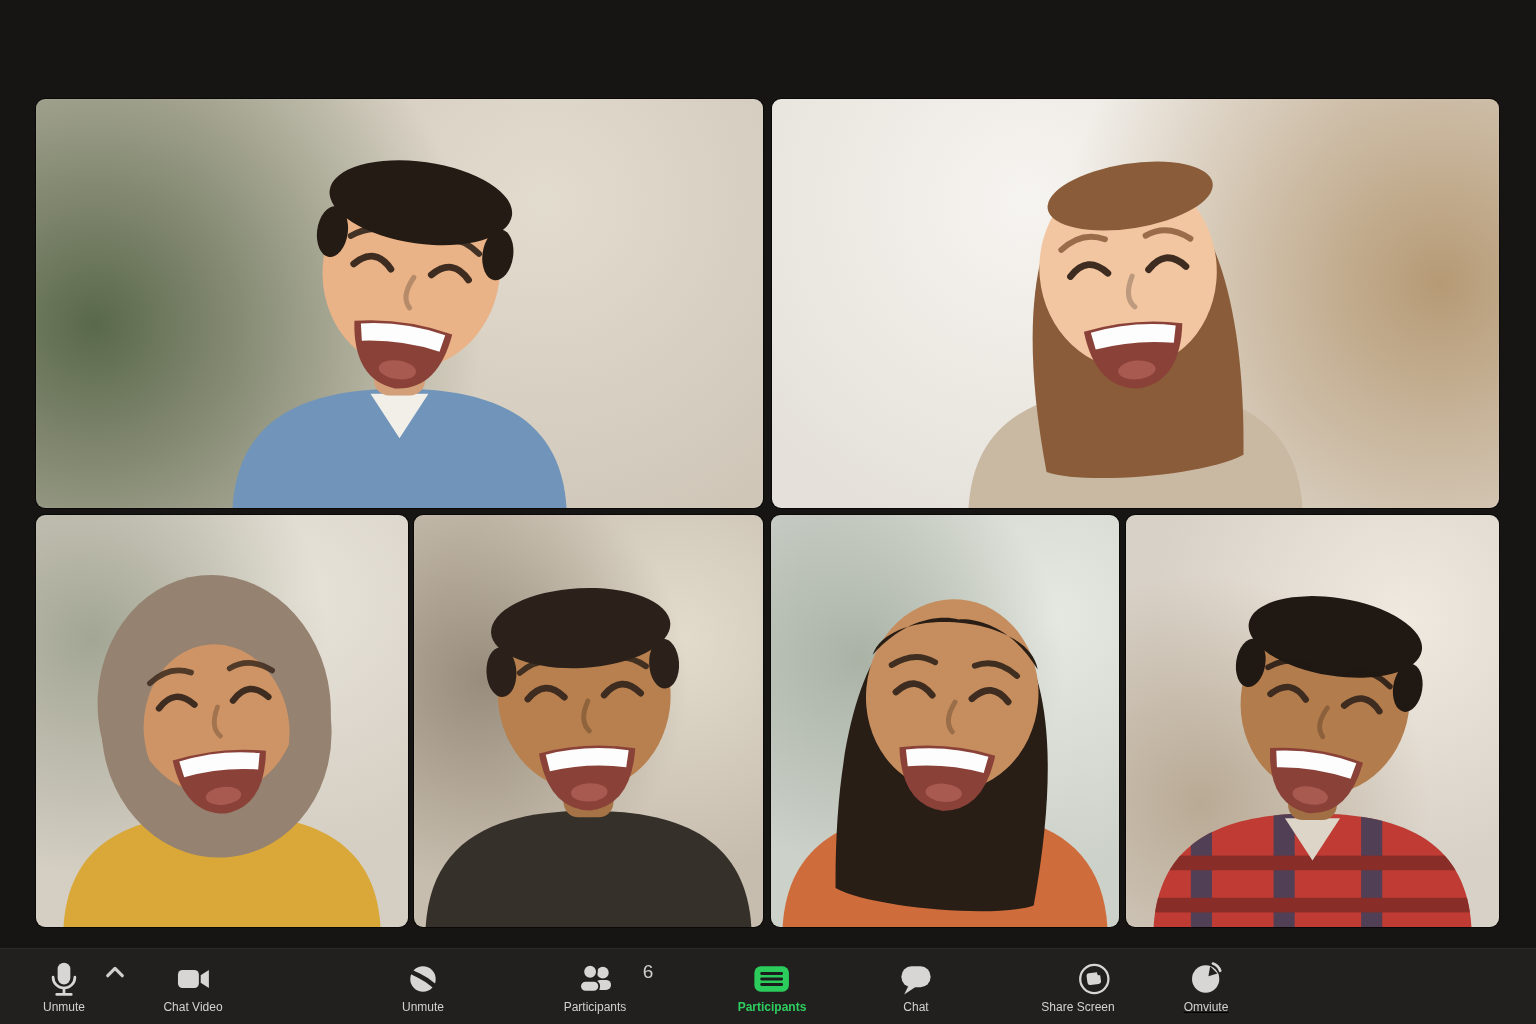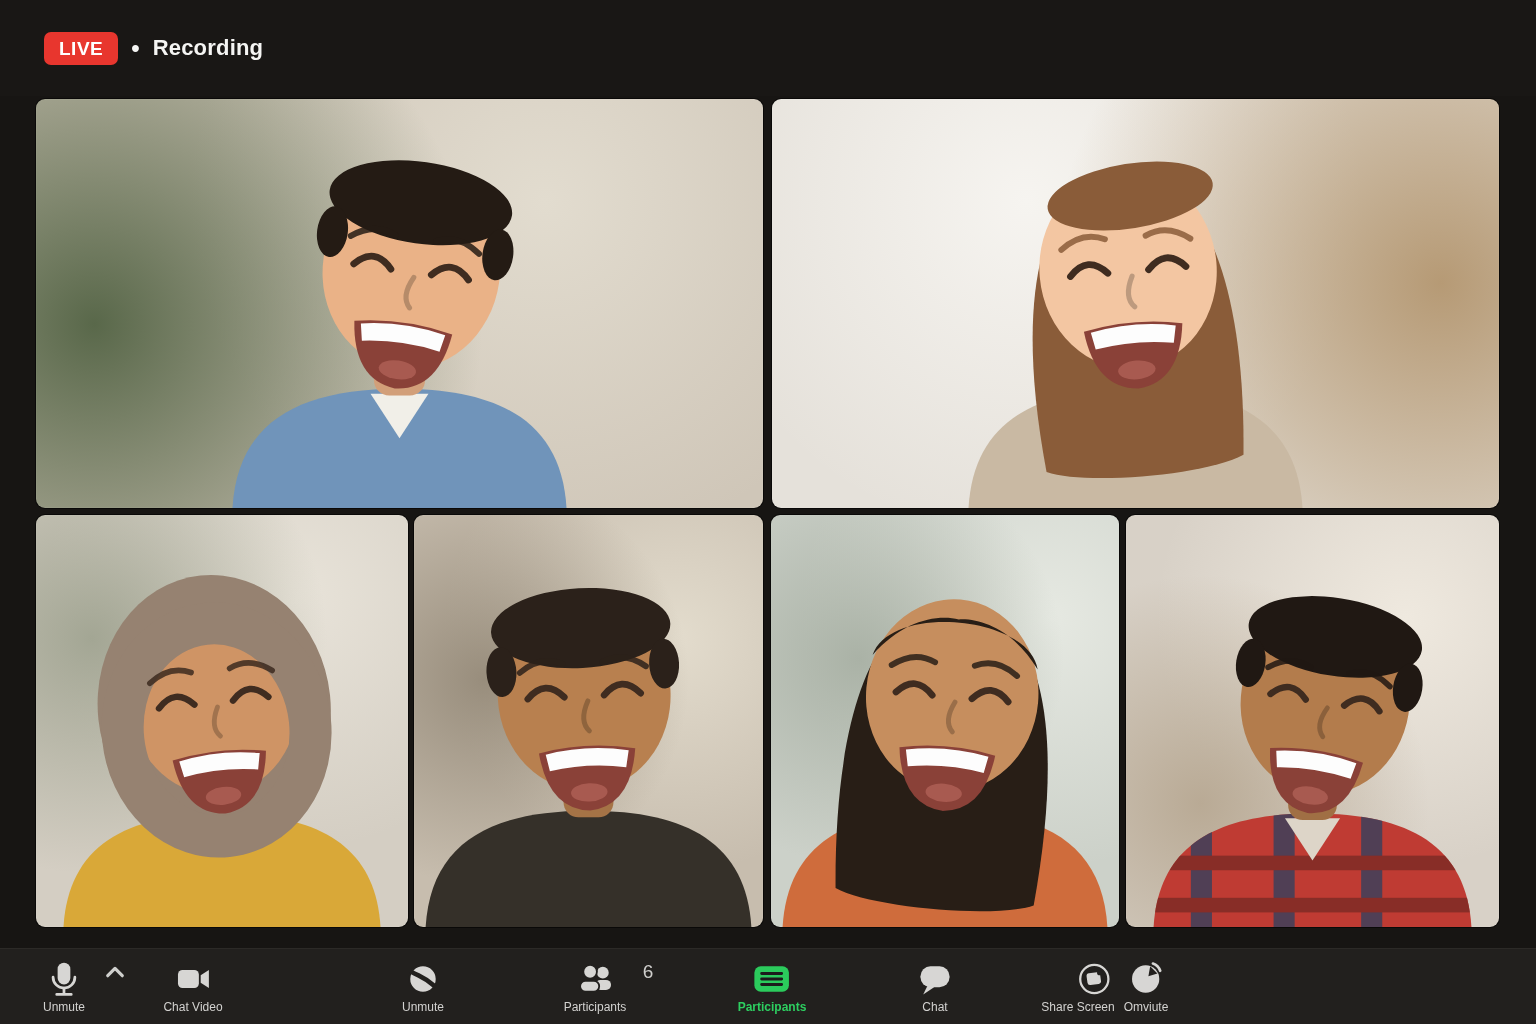--- a/index.html
+++ b/index.html
@@ -27,25 +27,20 @@
   .tb-item.active .tb-label{color:#2dce60;font-weight:bold;}
   .tb-badge{position:absolute;right:-27px;top:2px;font-size:19px;color:#cfcecc;}
   .chevron{position:absolute;left:115px;top:960px;transform:translateX(-50%);width:30px;height:30px;
            display:flex;align-items:center;justify-content:center;cursor:pointer;}
 </style>
 </head>
 <body>
 
 <div class="app">
 
-  <header class="topbar">
-    <span class="live">LIVE</span>
-    <span class="dot">•</span>
-    <span class="rec">Recording</span>
-  </header>
 
   <main class="grid">
       <div class="tile" style="left: 36px; top: 99px; width: 727px; height: 409px; background: radial-gradient(circle at 8% 55%, rgb(89, 104, 74) 0%, rgba(0, 0, 0, 0) 55%), radial-gradient(circle at 70% 25%, rgb(226, 220, 207) 0%, rgba(0, 0, 0, 0) 60%), rgb(207, 198, 184);">
         <svg viewBox="0 0 420 240" preserveAspectRatio="xMidYMax meet" style="position:absolute;inset:0;width:100%;height:100%">
     <g transform="translate(210,0)">
       <path d="M-98,240 C-95,190 -60,170 0,170 C60,170 95,190 98,240 Z" fill="#7094ba"></path>
       <path d="M-17,173 L0,199 L17,173 Z" fill="#f1efe8"></path>
       <rect x="-15" y="140" width="30" height="34" rx="9" fill="#eab287"></rect>
       <rect x="-15" y="140" width="30" height="34" rx="9" fill="rgba(0,0,0,0.10)"></rect>
       <g transform="rotate(8 0 150)">
@@ -242,42 +237,42 @@
       </div>
       <div class="tb-item active" style="left: 772px;">
         <span class="tb-icon">
           <svg width="40" height="40" viewBox="-22 -22 44 44">
             <rect x="-19" y="-14" width="38" height="28" rx="7" fill="#2bcb5c"></rect>
      <path d="M-11,-6 H11 M-11,0 H11 M-11,6 H11" stroke="#1c1c1c" stroke-width="3.2" stroke-linecap="round"></path>
           </svg>
         </span>
         <span class="tb-label">Participants</span>
       </div>
-      <div class="tb-item" style="left: 935px;">
+      <div class="tb-item" style="left: 916px;">
         <span class="tb-icon">
           <svg width="40" height="40" viewBox="-22 -22 44 44">
             <rect x="-16" y="-14" width="32" height="23" rx="11" fill="#d7d6d4"></rect>
      <path d="M-8,7 L-13,17 L-1,9 Z" fill="#d7d6d4"></path>
           </svg>
         </span>
         <span class="tb-label">Chat</span>
       </div>
       <div class="tb-item" style="left: 1078px; align-items: flex-end;">
         <span class="tb-icon">
           <svg width="40" height="40" viewBox="-22 -22 44 44">
             <circle r="15.5" fill="none" stroke="#d7d6d4" stroke-width="2.5"></circle>
      <g transform="rotate(-8)">
               <rect x="-8" y="-7" width="15" height="13" rx="3" fill="#d7d6d4"></rect>
             </g>
      <circle cx="6" cy="-7" r="3" fill="#22201e"></circle>
           </svg>
         </span>
         <span class="tb-label">Share Screen</span>
       </div>
-      <div class="tb-item" style="left: 1146px;">
+      <div class="tb-item" style="left: 1206px; text-decoration: underline;">
         <span class="tb-icon">
           <svg width="40" height="40" viewBox="-22 -22 44 44">
             <circle r="15" fill="#d7d6d4"></circle>
      <path d="M5,-14 L13,-6 L3,-3 Z" fill="#22201e"></path>
      <path d="M8,-17 a13,13 0 0 1 8,8" stroke="#d7d6d4" stroke-width="3" fill="none" stroke-linecap="round"></path>
           </svg>
         </span>
         <span class="tb-label">Omviute</span>
       </div>
     </footer>

